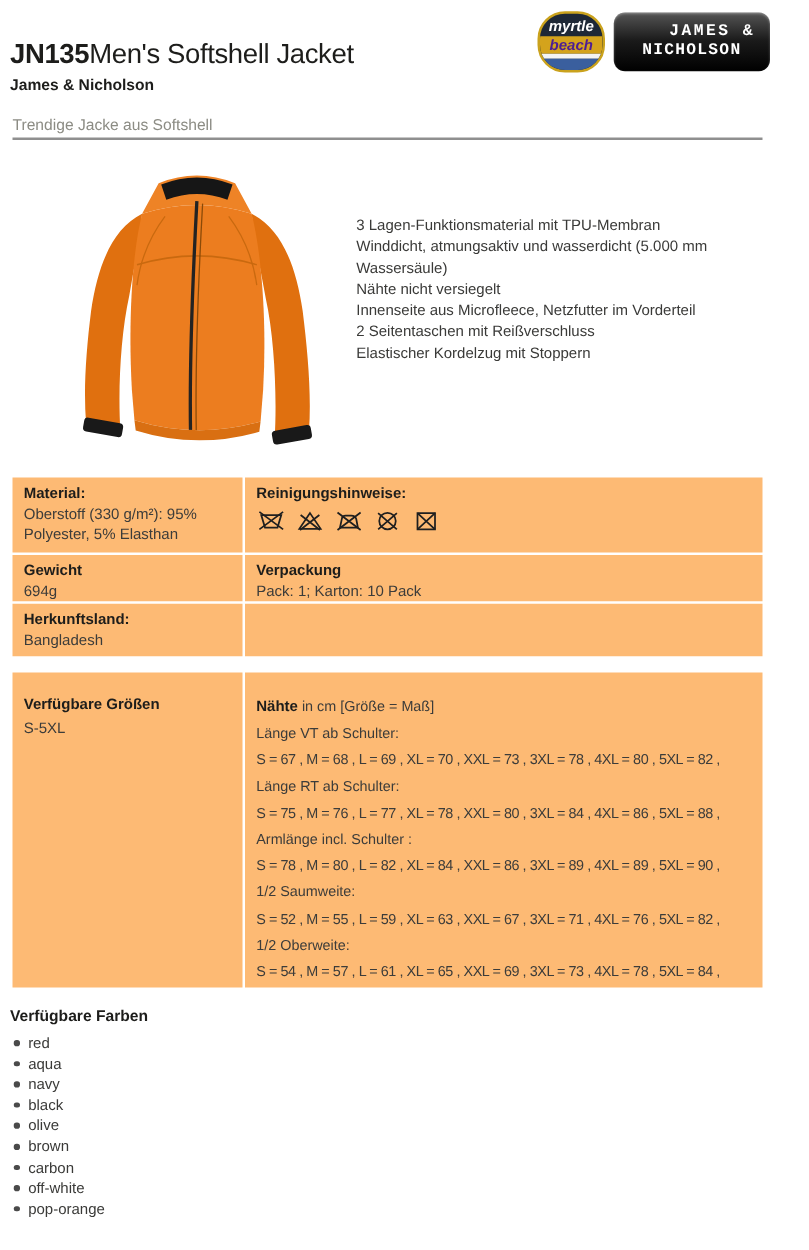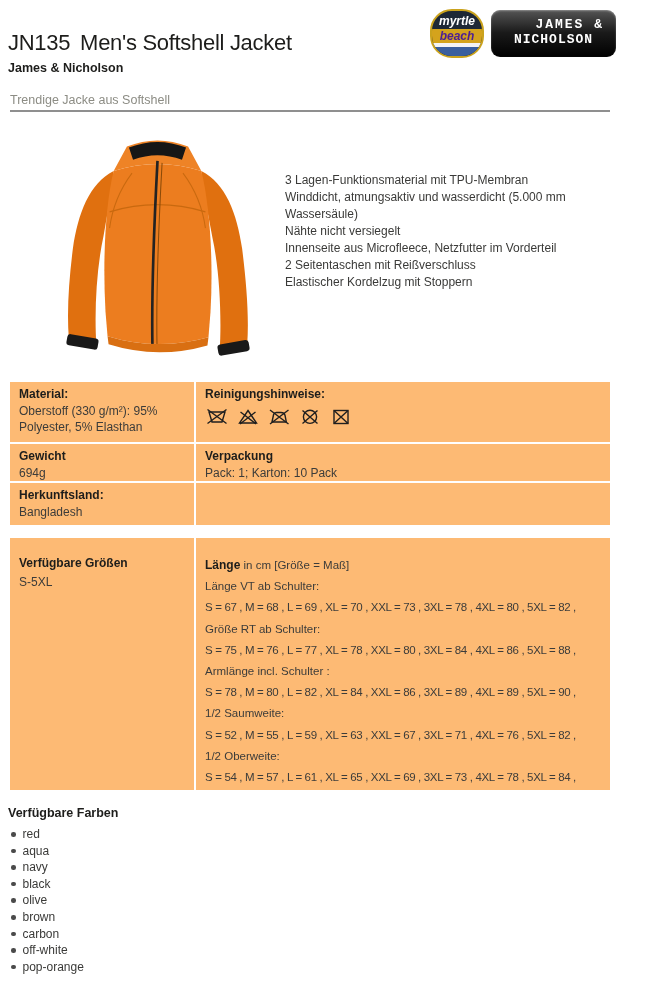--- a/index.html
+++ b/index.html
@@ -4,21 +4,21 @@
 <style>
   * { margin:0; padding:0; box-sizing:border-box; }
   html,body { background:#fff; }
   .page {
     position:relative; width:647px; height:1000px; background:#ffffff;
     font-family:"Liberation Sans", sans-serif; color:#1d1d1b; overflow:hidden;
   }
   
   .title { position:absolute; left:8px; top:30px; font-size:22px; font-weight:400;
            letter-spacing:-0.3px; color:#1d1d1b; white-space:nowrap; }
-  .title .code { font-weight:400; margin-right:10px; }
+  .title .code { font-weight:700; margin-right:0; }
   .brand { position:absolute; left:8px; top:61px; font-size:12.5px; font-weight:700; }
   
   .mb-logo { position:absolute; left:430px; top:9px; width:54px; height:49px;
              background:#1e2836; border:2px solid #caa21d; border-radius:22px;
              overflow:hidden; text-align:center; }
   .mb-line1 { color:#ffffff; font-weight:700; font-size:12px; font-style:italic;
               line-height:15px; padding-top:3px; }
   .mb-line2 { background:#d4a31c; color:#4c1d95; font-weight:700; font-style:italic;
               font-size:12px; line-height:14px; }
   .mb-stripes .s-white { height:4px; background:#f4f4f4; }
@@ -166,24 +166,24 @@
     <div class="cell"></div>
   </div>
 
   <div class="tbl sizes">
     <div class="cell left-cell">
       <b>Verfügbare Größen</b>
       <div class="range">S-5XL</div>
     </div>
     <div class="cell">
       <div class="size-lines">
-        <div class="mtitle"><b>Länge</b><span> in cm [Größe = Maß]</span></div>
+        <div class="mtitle"><b>Nähte</b><span> in cm [Größe = Maß]</span></div>
         <div>Länge VT ab Schulter:</div>
         <div class="vals">S = 67 , M = 68 , L = 69 , XL = 70 , XXL = 73 , 3XL = 78 , 4XL = 80 , 5XL = 82 ,</div>
-        <div>Größe RT ab Schulter:</div>
+        <div>Länge RT ab Schulter:</div>
         <div class="vals">S = 75 , M = 76 , L = 77 , XL = 78 , XXL = 80 , 3XL = 84 , 4XL = 86 , 5XL = 88 ,</div>
         <div>Armlänge incl. Schulter :</div>
         <div class="vals">S = 78 , M = 80 , L = 82 , XL = 84 , XXL = 86 , 3XL = 89 , 4XL = 89 , 5XL = 90 ,</div>
         <div>1/2 Saumweite:</div>
         <div class="vals">S = 52 , M = 55 , L = 59 , XL = 63 , XXL = 67 , 3XL = 71 , 4XL = 76 , 5XL = 82 ,</div>
         <div>1/2 Oberweite:</div>
         <div class="vals">S = 54 , M = 57 , L = 61 , XL = 65 , XXL = 69 , 3XL = 73 , 4XL = 78 , 5XL = 84 ,</div>
       </div>
     </div>
   </div>

